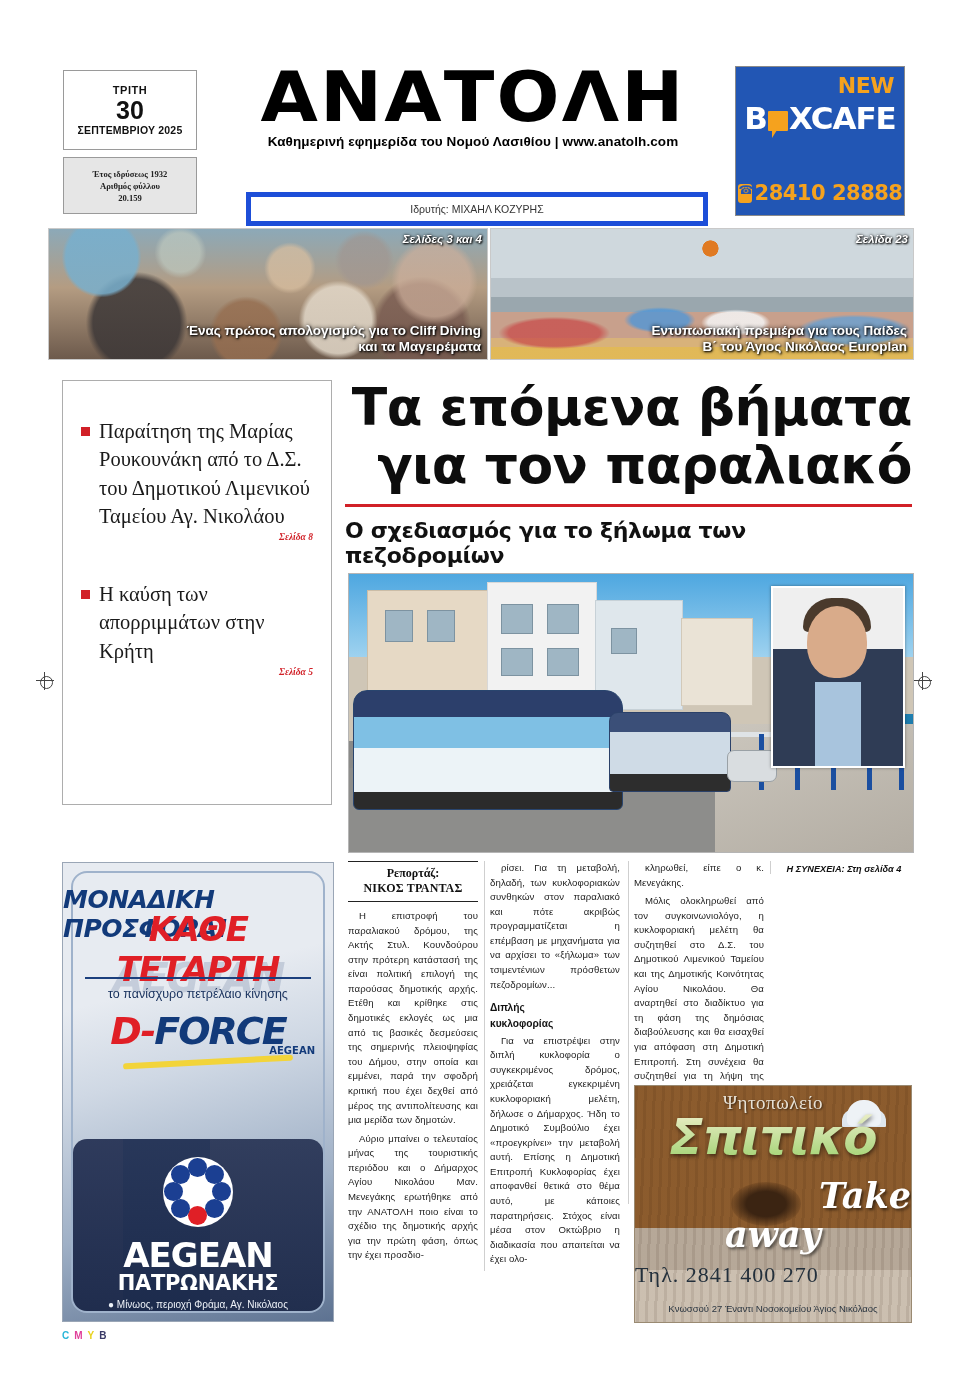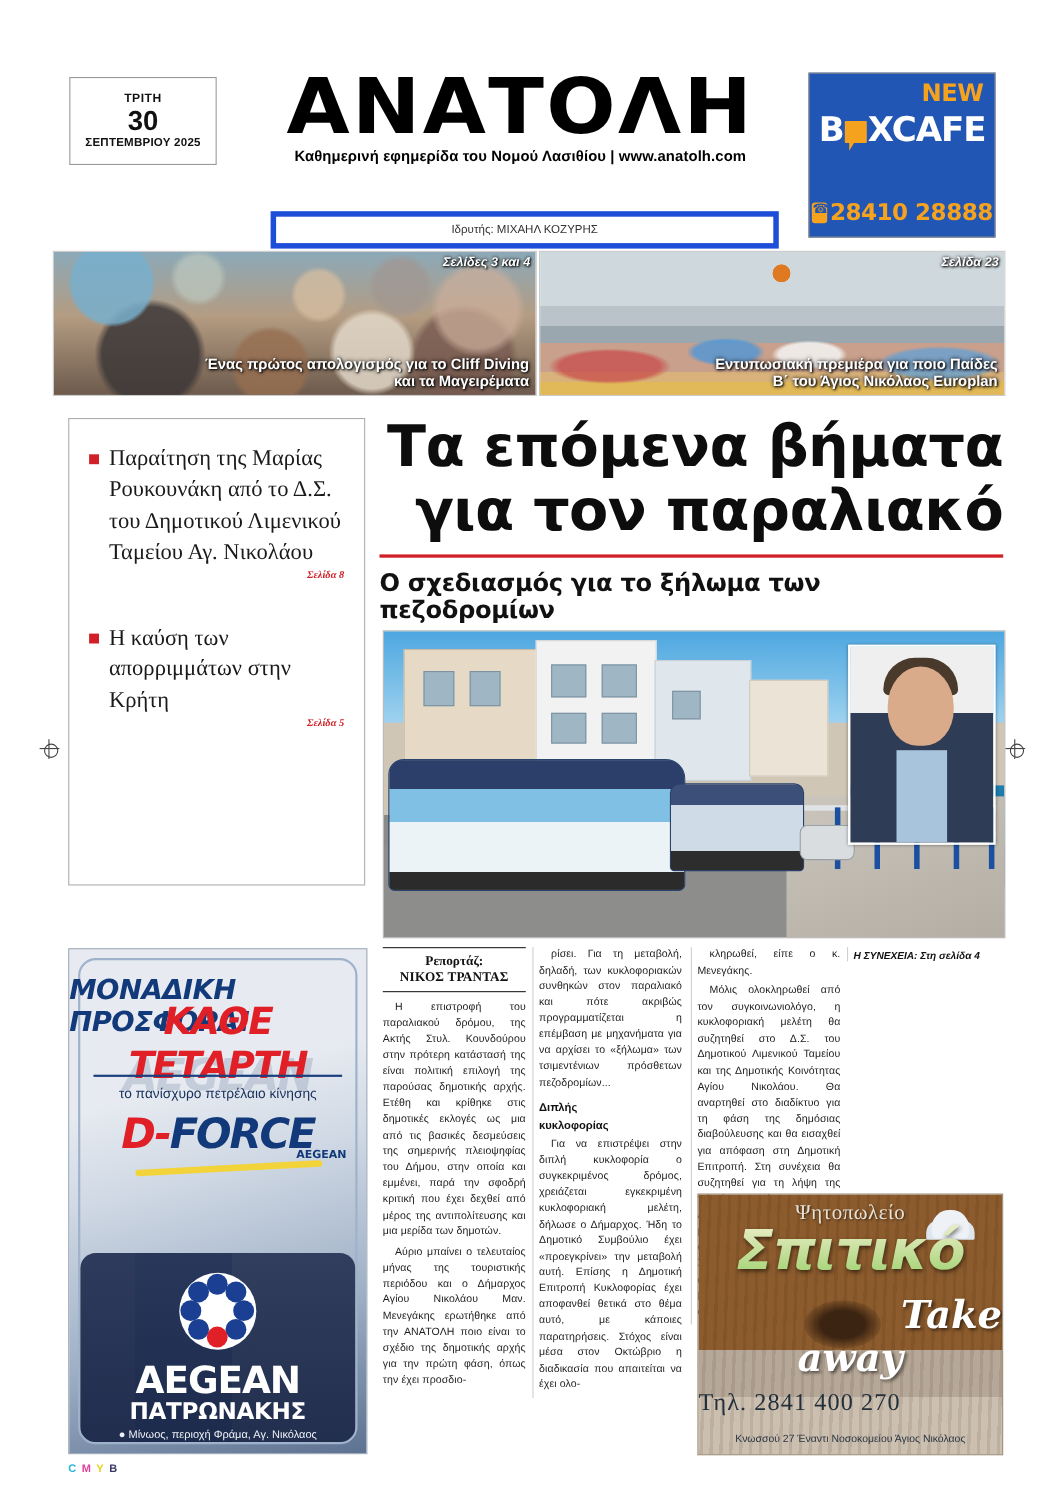--- a/index.html
+++ b/index.html
@@ -126,21 +126,21 @@
       radial-gradient(ellipse at 40% 70%, rgba(80,150,215,.8) 0 8%, transparent 10%),
       radial-gradient(ellipse at 58% 72%, rgba(245,245,245,.85) 0 8%, transparent 10%),
       radial-gradient(ellipse at 15% 80%, rgba(200,70,70,.7) 0 9%, transparent 11%),
       radial-gradient(ellipse at 86% 78%, rgba(90,160,220,.7) 0 9%, transparent 11%),
       linear-gradient(0deg, rgba(232,190,60,.55) 0 9%, transparent 9%);
   }
 
   
   .leftbox{
     position:absolute;left:62px;top:380px;width:270px;height:425px;
-    border:1px solid #adadad;background:#fff;box-sizing:border-box;padding:22px 18px;
+    border:1px solid #adadad;background:#fff;box-sizing:border-box;padding:36px 18px;
   }
   .feat{display:flex;gap:9px;font-family:"Liberation Serif",serif;}
   .feat .bullet{width:9px;height:9px;background:#d12027;flex:0 0 9px;margin-top:10px;}
   .feat .ftext{font-size:20.5px;line-height:1.38;color:#1a1a1a;}
   .feat-page{
     text-align:right;font-size:9.5px;font-weight:bold;color:#d12027;
     font-family:"Liberation Serif",serif;margin-top:2px;font-style:italic;
   }
   .feat-gap{height:38px;}
 
@@ -212,21 +212,21 @@
   .byline .r1{font-size:12px;font-weight:bold;}
   .byline .r2{font-size:12px;font-weight:bold;letter-spacing:.2px;}
   .body-p{
     font-size:9.6px;line-height:1.52;text-align:justify;color:#1c1c1c;
     text-indent:11px;margin:0 0 4px;letter-spacing:.1px;
   }
   .sec-h{
     font-size:10.2px;font-weight:bold;line-height:1.3;margin:9px 0 3px;color:#111;
   }
   .contnote{
-    font-size:9.2px;font-weight:bold;font-style:italic;text-align:left;
+    font-size:9.2px;font-weight:bold;font-style:italic;text-align:center;
     color:#111;margin-top:3px;
   }
 
   
   .aegean{
     position:absolute;left:62px;top:862px;width:272px;height:460px;
     background:linear-gradient(165deg,#e7ebf1 0 28%, #cfd8e4 45%, #9fb0c6 72%, #5d7291 100%);
     border:1px solid #9aa6b6;overflow:hidden;box-sizing:border-box;
   }
   .ae-inner{position:absolute;left:8px;top:8px;right:8px;bottom:8px;border:2px solid #9fb2cb;border-radius:16px;}
@@ -363,20 +363,25 @@
     </div>
 
   <div class="header">
 
     <div class="datebox">
       <div class="dow">ΤΡΙΤΗ</div>
       <div class="day">30</div>
       <div class="mon">ΣΕΠΤΕΜΒΡΙΟΥ 2025</div>
     </div>
 
+    <div class="infobox">
+      <div>Έτος ιδρύσεως 1932</div>
+      <div>Αριθμός φύλλου</div>
+      <div>20.159</div>
+    </div>
 
     <div class="masthead">
       <div class="title">ΑΝΑΤΟΛΗ</div>
       <div class="sub">Καθημερινή εφημερίδα του Νομού Λασιθίου | www.anatolh.com</div>
     </div>
 
     <div class="founderbox">
       <span>Ιδρυτής: ΜΙΧΑΗΛ ΚΟΖΥΡΗΣ</span>
     </div>
   </div>
@@ -399,21 +404,21 @@
       <div class="t-caption">
         <div>Ένας πρώτος απολογισμός για το Cliff Diving</div>
         <div>και τα Μαγειρέματα</div>
       </div>
     </div>
 
     <div class="teaser right">
       <div class="t-photo basket"></div>
       <div class="t-pagelabel">Σελίδα 23</div>
       <div class="t-caption">
-        <div>Εντυπωσιακή πρεμιέρα για ποιο Παίδες</div>
+        <div>Εντυπωσιακή πρεμιέρα για τους Παίδες</div>
         <div>Β΄ του Άγιος Νικόλαος Europlan</div>
       </div>
     </div>
   </div>
 
   <div class="leftbox">
 
     <div class="feat">
       <span class="bullet"></span>
       <span class="ftext">Παραίτηση της Μαρίας Ρουκουνάκη από το Δ.Σ. του Δημοτικού Λιμενικού Ταμείου Αγ. Νικολάου</span>

